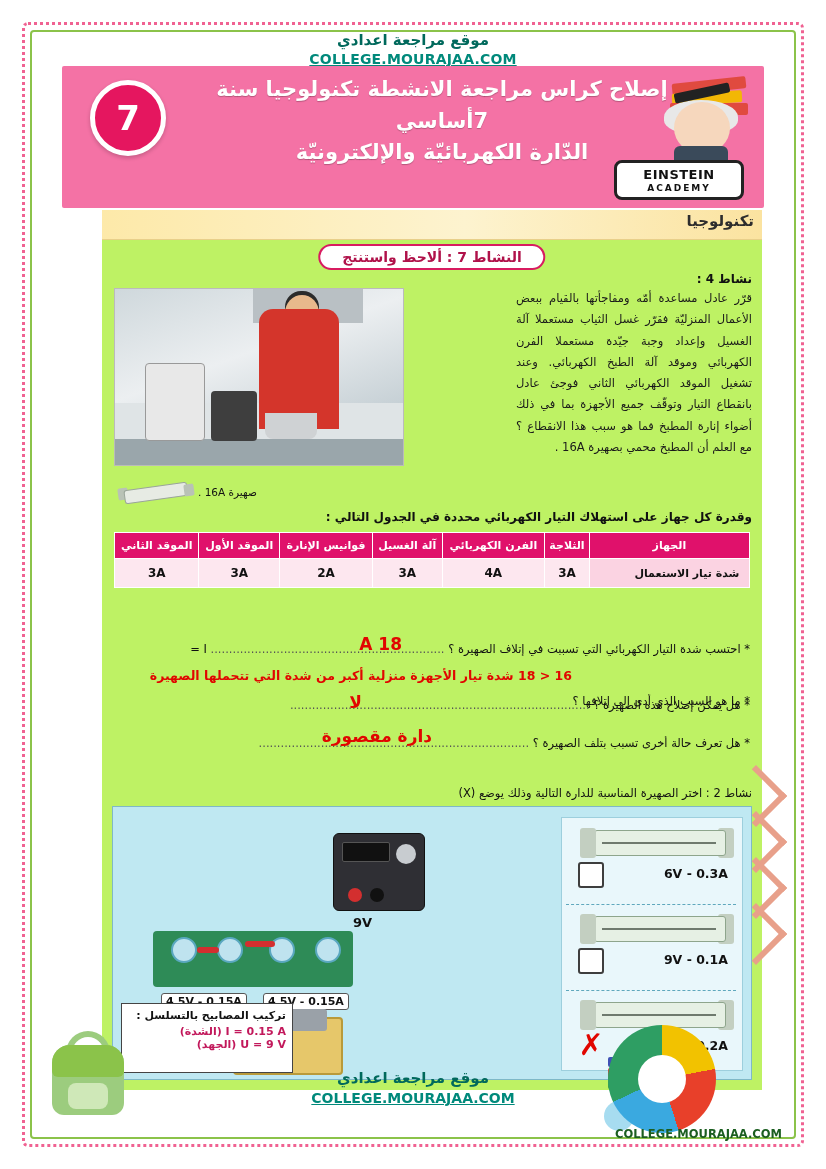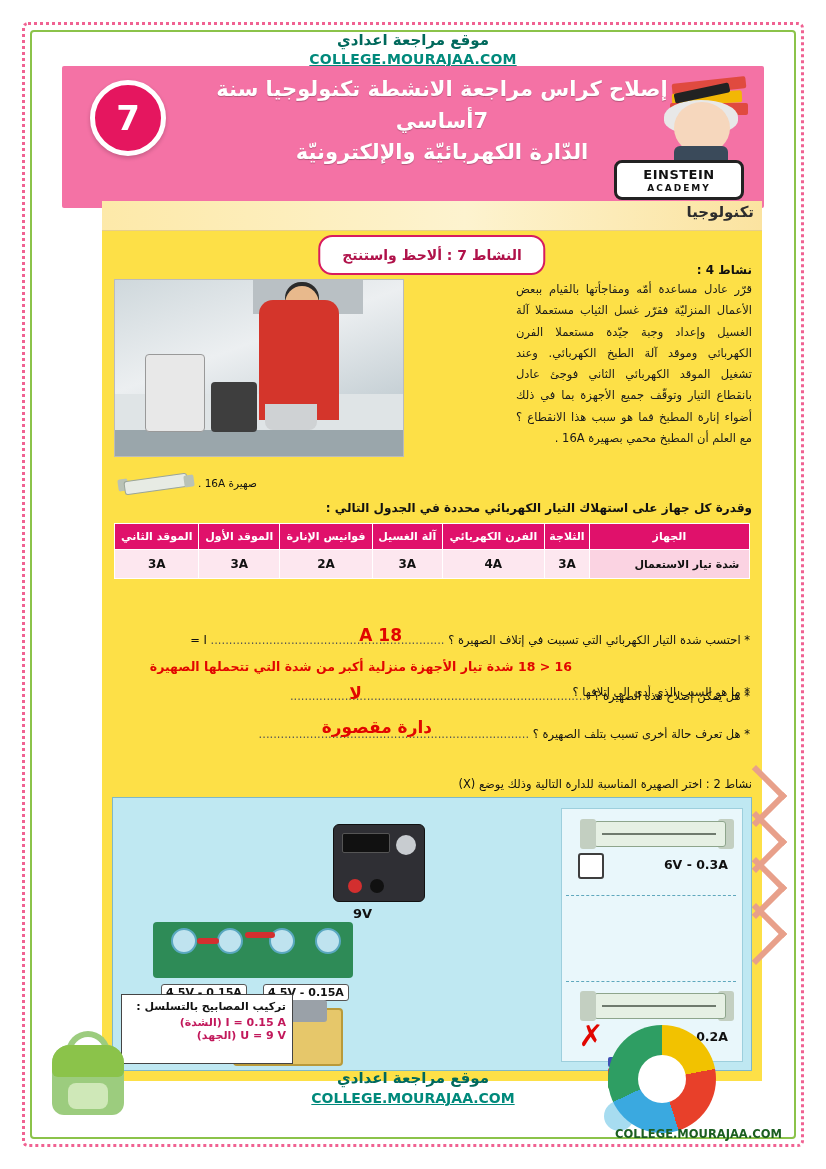--- a/index.html
+++ b/index.html
@@ -118,38 +118,38 @@
     background:#ffffff; border:3px solid #222; border-radius:8px;
     display:flex; flex-direction:column; align-items:center; justify-content:center;
     gap:1px;
   }
   .academy .plate .l1 { font-size:13px; font-weight:bold; color:#111; letter-spacing:.5px; }
   .academy .plate .l2 { font-size:9px; font-weight:bold; color:#111; letter-spacing:2px; }
 
   
   .sheet {
     position: absolute;
-    top: 187px; left: 88px;
+    top: 196px; left: 88px;
     width: 660px; height: 880px;
-    background: #fde047;
+    background: #bef264;
   }
   
   .ws-top {
     position: absolute; top: 0; left: 0; right: 0; height: 30px;
     background: linear-gradient(90deg,#fde9a9 0%, #fdf3cf 55%, #fbe3a0 100%);
     border-bottom: 1px solid #e8cf8a;
   }
   .ws-top .tech {
     position:absolute; right:8px; top:2px;
     font-size:15px; font-weight:bold; color:#2d2d2d;
   }
   .ws-activity-tag {
     position: absolute; top: 34px; left: 50%; transform: translateX(-50%);
     background:#ffffff; border:2px solid #d81b60; border-radius:14px;
-    padding:10px 22px;
+    padding:3px 22px;
     color:#b0124a; font-weight:bold; font-size:14px;
     white-space:nowrap;
   }
   .ws-n1 {
     position:absolute; top:62px; right:10px;
     font-size:12px; font-weight:bold; color:#111;
   }
   
   .ws-para {
     position:absolute; top:78px; right:10px;
@@ -478,20 +478,28 @@
         <div class="fuse-item" style="top:6px;">
           <div class="cl"></div>
             <div class="glass"></div>
             <div class="wire"></div>
             <div class="cr"></div>
           <div class="lab">6V - 0.3A</div>
           <div class="box"></div>
         </div>
         <div class="dash-sep" style="top:86px;"></div>
 
+        <div class="fuse-item" style="top:92px;">
+          <div class="cl"></div>
+            <div class="glass"></div>
+            <div class="wire"></div>
+            <div class="cr"></div>
+          <div class="lab">9V - 0.1A</div>
+          <div class="box"></div>
+        </div>
         <div class="dash-sep" style="top:172px;"></div>
 
         <div class="fuse-item" style="top:178px;">
           <div class="cl"></div>
             <div class="glass"></div>
             <div class="wire"></div>
             <div class="cr"></div>
           <div class="lab">9V - 0.2A</div>
           <div class="xmark">✗</div>
         </div>

